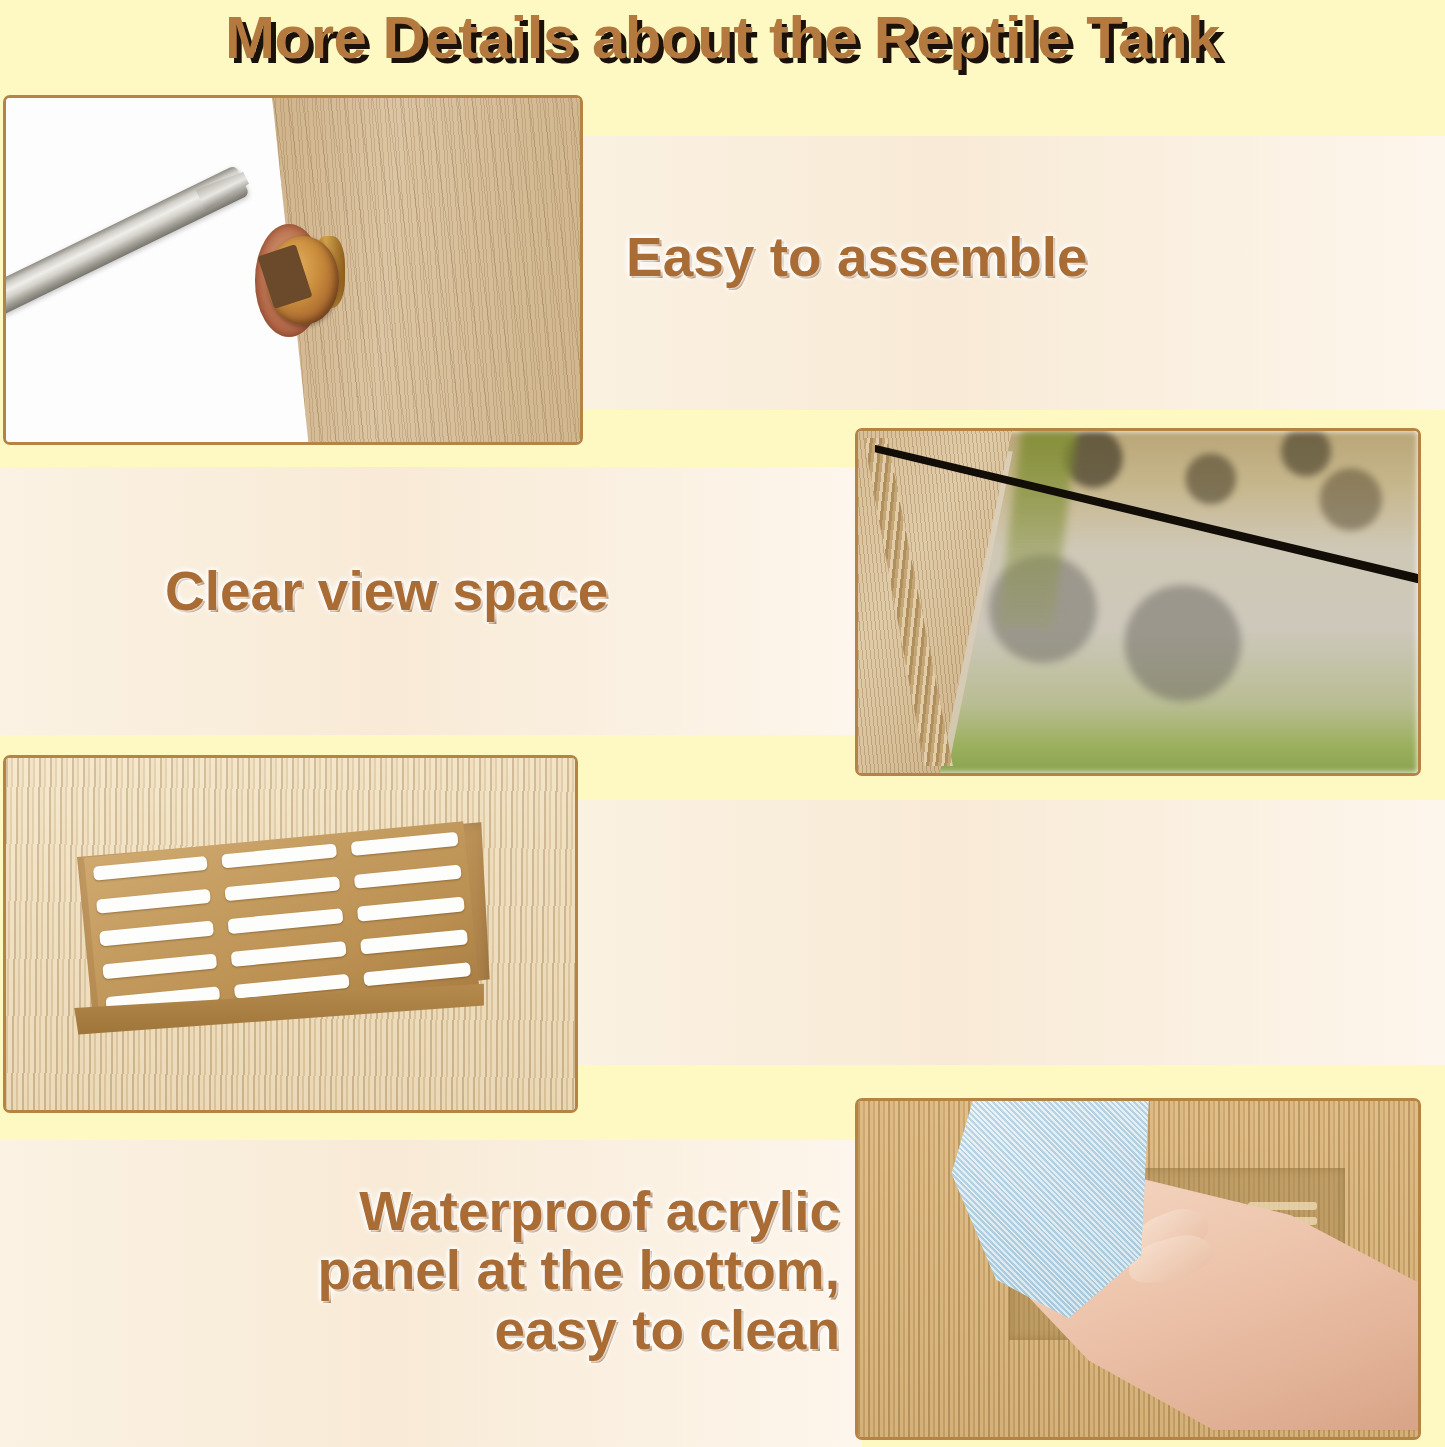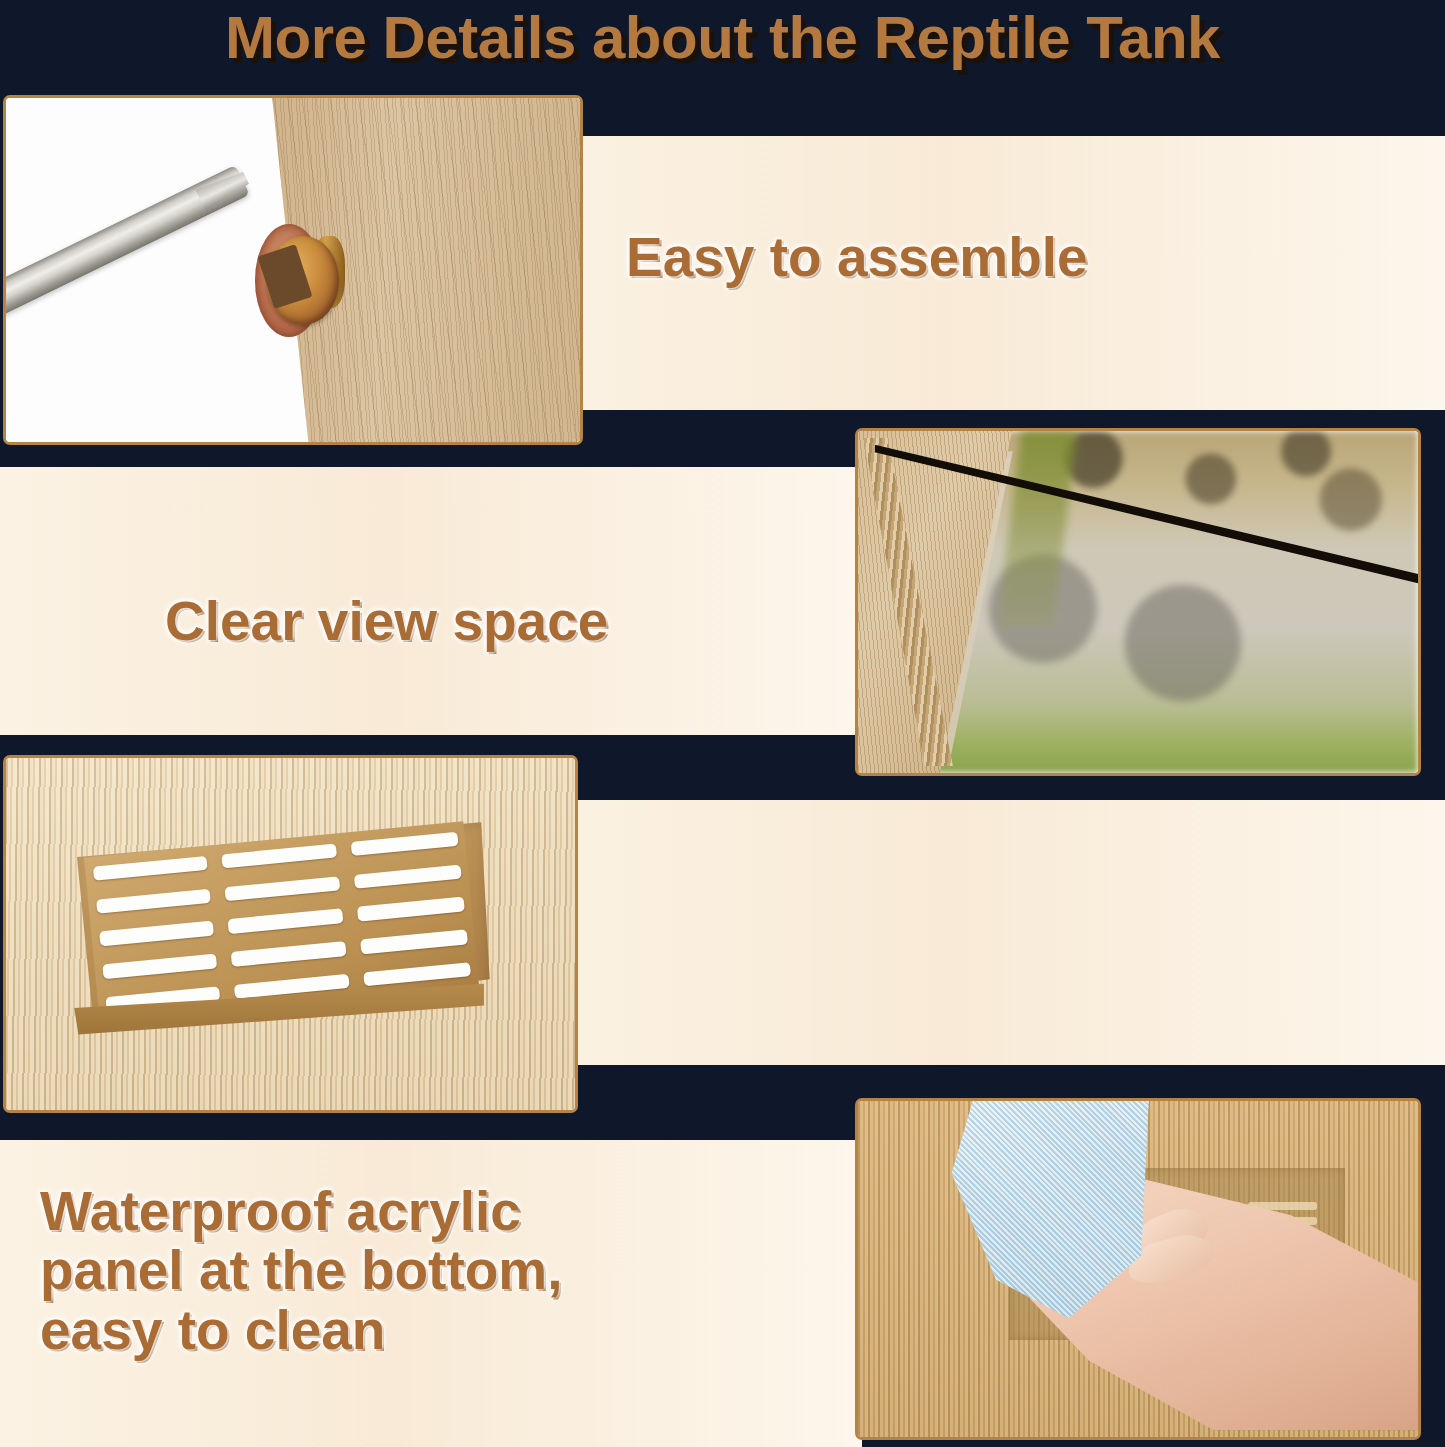--- a/index.html
+++ b/index.html
@@ -8,21 +8,21 @@
     padding: 0;
     background: #ffffff;
   }
   body {
     font-family: "Liberation Sans", sans-serif;
   }
   .infographic {
     position: relative;
     width: 1445px;
     height: 1447px;
-    background: #0f172a;
+    background: #fef9c3;
     overflow: hidden;
   }
 
   
   .title {
     position: absolute;
     left: 0;
     top: 0;
     width: 1445px;
     height: 78px;
@@ -69,23 +69,23 @@
     font-weight: 700;
     color: #a96c35;
     text-shadow:
       0 0 7px #ffffff, 0 0 7px #ffffff, 0 0 5px #ffffff,
       2px 2px 0 #8a5526;
     white-space: pre-line;
     line-height: 1.08;
     -webkit-font-smoothing: antialiased;
   }
   .c1 { left: 564px; top: 228px;  width: 845px; font-size: 55px; text-align: left; padding-left: 62px; box-sizing: border-box; }
-  .c2 { left: 60px;  top: 562px;  width: 760px; font-size: 55px; text-align: left; padding-left: 105px; box-sizing: border-box; margin-top: 30px; }
+  .c2 { left: 60px;  top: 562px;  width: 760px; font-size: 55px; text-align: left; padding-left: 105px; box-sizing: border-box; }
   .c3 { left: 600px; top: 898px;  width: 845px; font-size: 55px; text-align: left; padding-left: 45px; box-sizing: border-box; }
-  .c4 { left: 40px;  top: 1182px; width: 800px; font-size: 55px; text-align: left; }
+  .c4 { left: 40px;  top: 1182px; width: 800px; font-size: 55px; text-align: right; }
 
   
   .scene-screw { background: #fdfdfd; }
   .scene-screw .board {
     position: absolute;
     left: 46%; top: -6%;
     width: 78%; height: 115%;
     transform: rotate(-6deg);
     transform-origin: top left;
     background:

